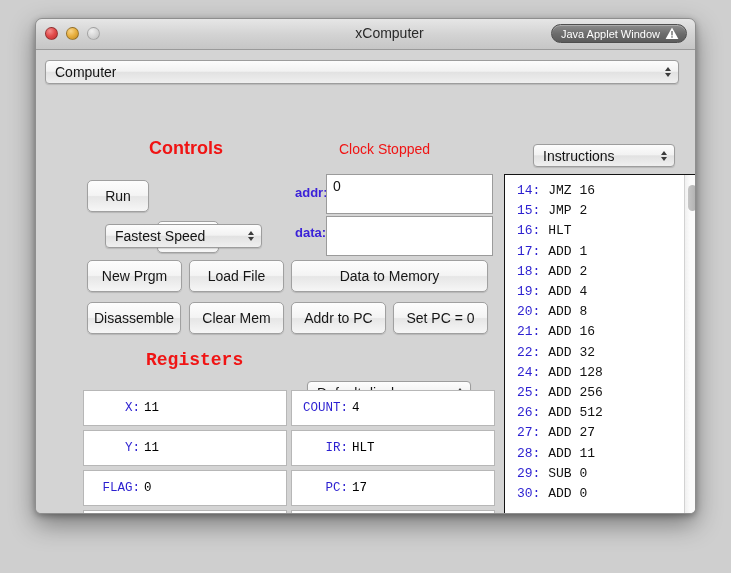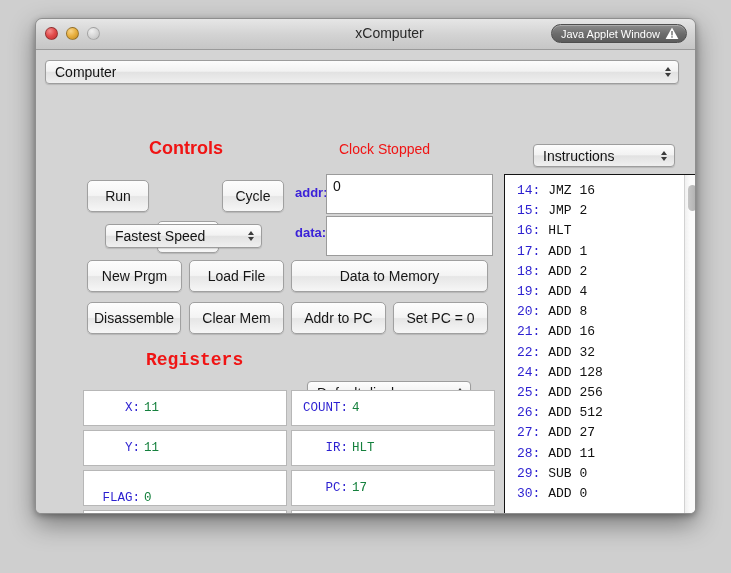--- a/index.html
+++ b/index.html
@@ -206,21 +206,21 @@
     align-items: center;
     font-family: "Liberation Mono", "DejaVu Sans Mono", monospace;
     font-size: 12.5px;
   }
   .reg .rname {
     color: #2b1fd0;
     text-align: right;
     width: 56px;
     padding-right: 4px;
   }
-  .reg .rval { color: #15803d; }
+  .reg .rval { color: #000000; }
 
   
   #instr-combo {
     position: absolute;
     left: 497px;
     top: 94px;
     width: 142px;
     height: 23px;
   }
   #instr-box {
@@ -298,21 +298,20 @@
           <i class="up"></i>
           <i class="dn"></i>
         </span>
     </div>
 
     <div class="red-heading" style="left:113px; top:88px;">Controls</div>
     <div class="red-status" style="left:303px; top:91px;text-align:center;">Clock Stopped</div>
 
     <div class="btn" style="left:51px; top:130px; width:62px; height:32px;">Run</div>
     <div class="btn" style="left:121px; top:130px; width:62px; height:32px;margin-top:41px;">Step</div>
-    <div class="btn" style="left:186px; top:130px; width:62px; height:32px;">Cycle</div>
 
     <div class="combo" style="left:69px; top:174px; width:157px; height:24px;">
       <span class="combo-label">Fastest Speed</span>
       <span class="stepper">
           <i class="up"></i>
           <i class="dn"></i>
         </span>
     </div>
 
     <div class="field-label" style="left:259px; top:135px;">addr:</div>
@@ -339,21 +338,21 @@
     </div>
 
     <div class="reg" style="left:47px; top:340px; width:204px; height:36px;">
       <span class="rname">X:</span>
       <span class="rval">11</span>
     </div>
     <div class="reg" style="left:47px; top:380px; width:204px; height:36px;">
       <span class="rname">Y:</span>
       <span class="rval">11</span>
     </div>
-    <div class="reg" style="left:47px; top:420px; width:204px; height:36px;align-items:flex-end;">
+    <div class="reg" style="left:47px; top:420px; width:204px; height:36px;">
       <span class="rname">FLAG:</span>
       <span class="rval">0</span>
     </div>
     <div class="reg" style="left:47px; top:460px; width:204px; height:36px;">
       
       
     </div>
 
     <div class="reg" style="left:255px; top:340px; width:204px; height:36px;">
       <span class="rname">COUNT:</span>

